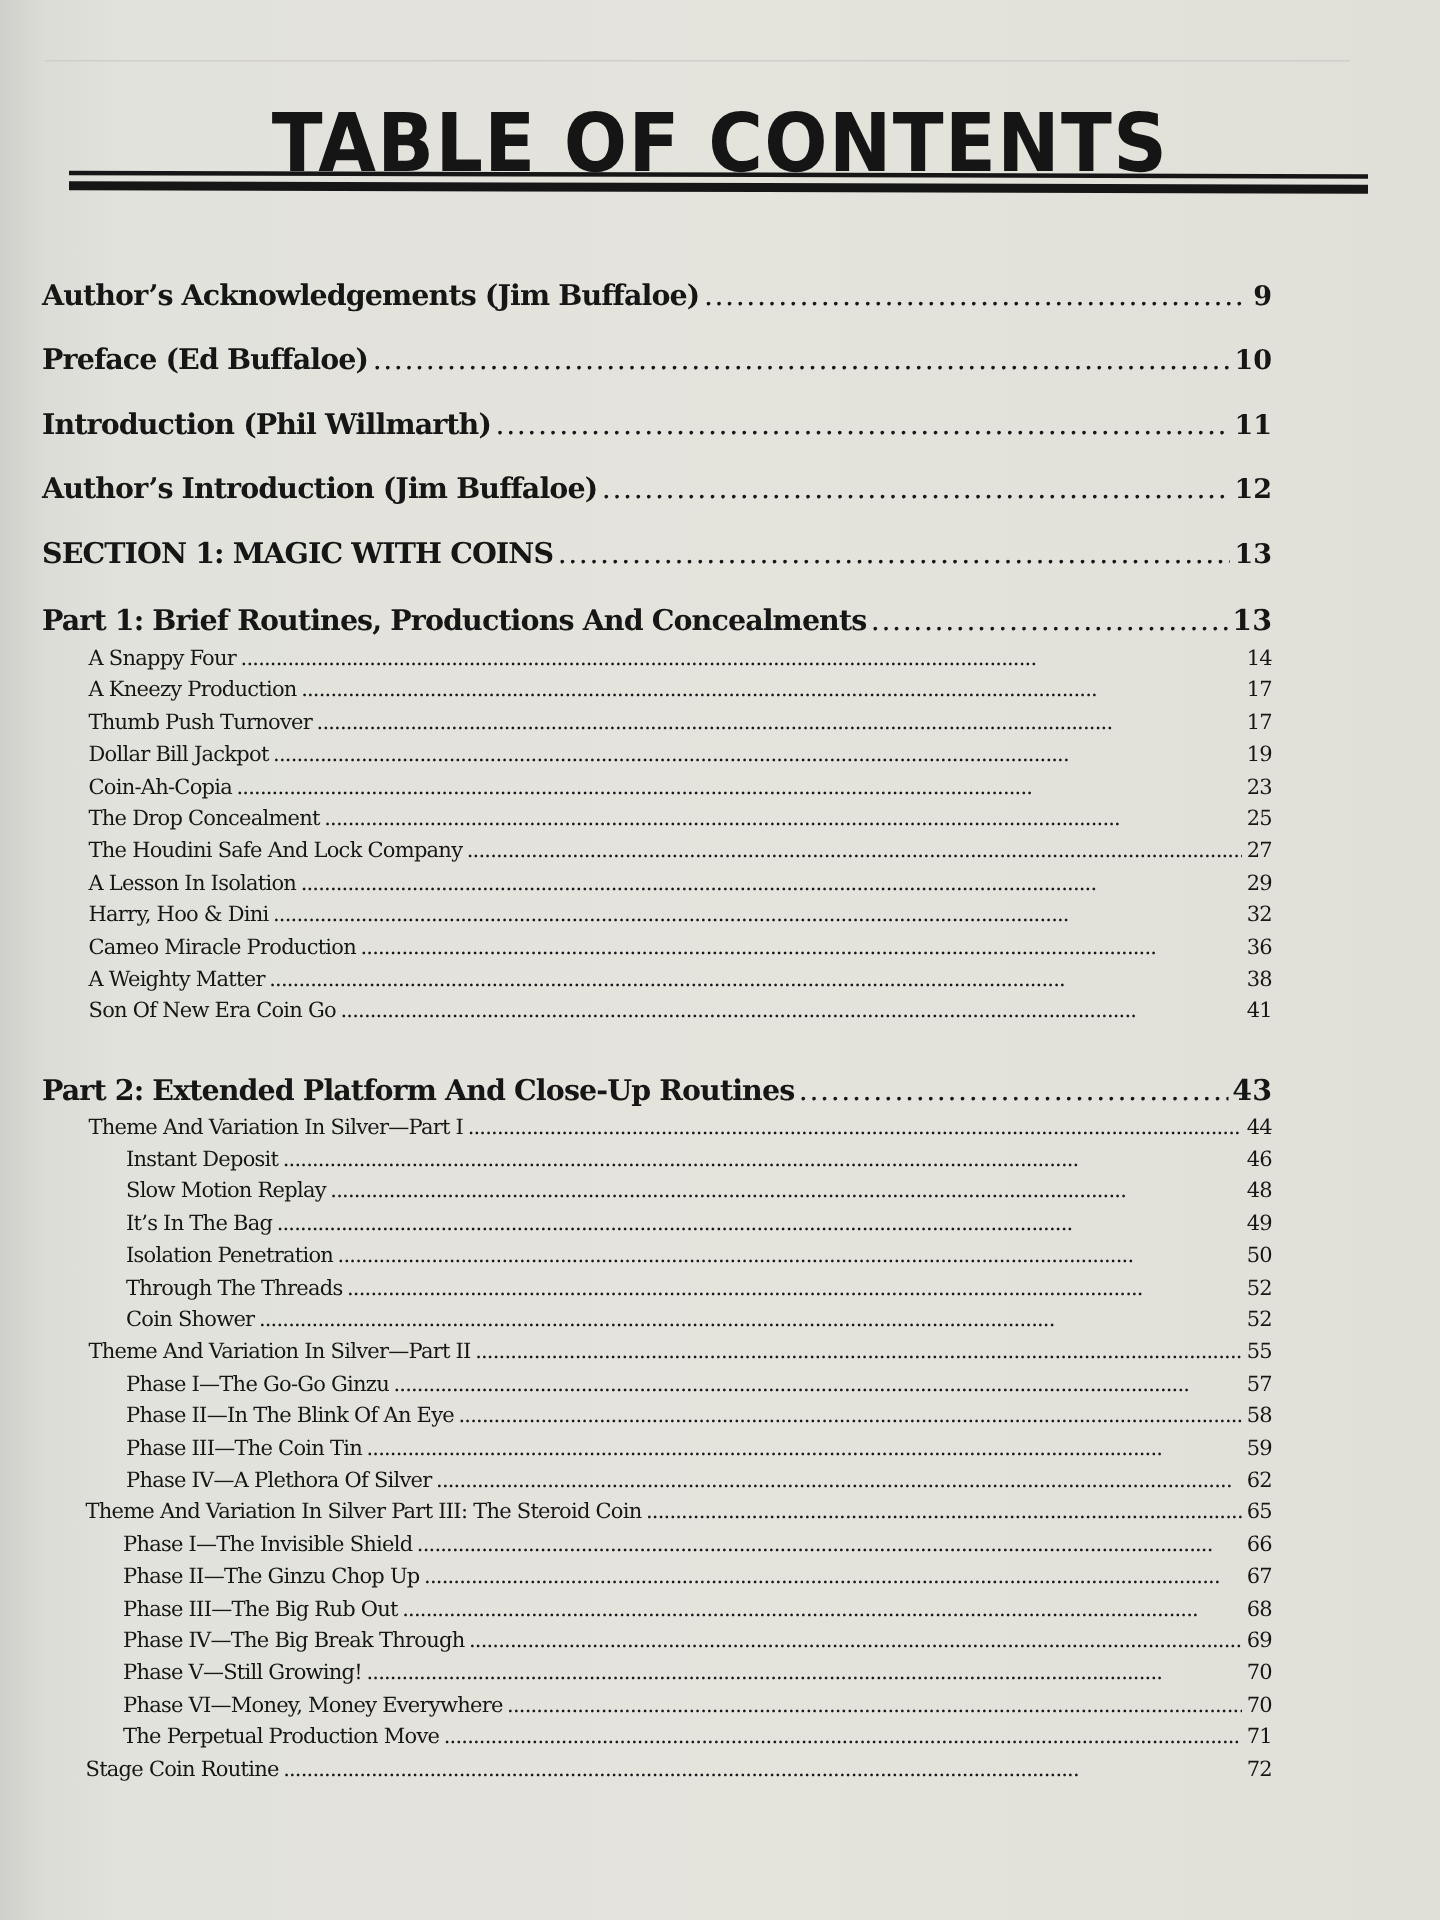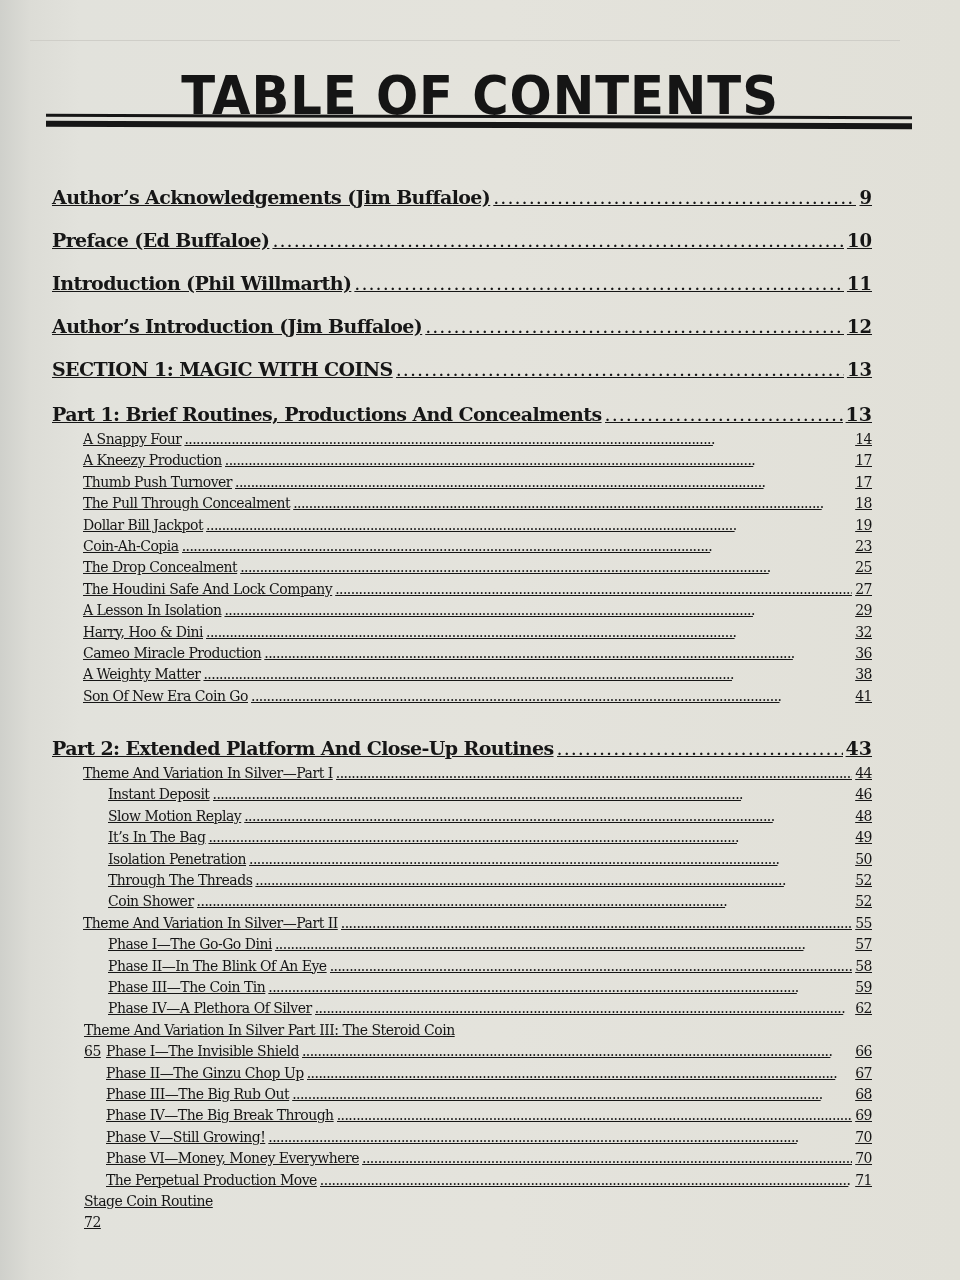--- a/index.html
+++ b/index.html
@@ -43,24 +43,23 @@
       position: absolute;
       left: 46px;
       width: 866px;
       background: #161616;
     }
     .title-rule.thin { top: 115px; height: 3px; transform: rotate(0.15deg); }
     .title-rule.thick { top: 122px; height: 6px; transform: rotate(0.15deg); }
 
     .toc {
       position: absolute;
-      left: 52px;
+      left: 28px;
       top: 176px;
       width: 820px;
-      text-decoration: underline;
     }
     .entry {
       display: flex;
       align-items: baseline;
       white-space: nowrap;
     }
     .entry .label { flex: 0 0 auto; }
     .entry .leader {
       flex: 1 1 auto;
       overflow: hidden;
@@ -96,21 +95,21 @@
     .entry.part.p2 { margin-top: 26px; }
 
     .entry.sub {
       font-size: 14px;
       height: 21.4px;
       line-height: 21.4px;
       letter-spacing: -0.5px;
     }
     .entry.sub.l1 { padding-left: 31px; }
     .entry.sub.l2 { padding-left: 56px; }
-    .entry.sub.l1b { padding-left: 29px; flex-direction: column; }
+    .entry.sub.l1b { padding-left: 29px; }
     .entry.sub.l2b { padding-left: 54px; }
   </style>
 </head>
 <body>
 
 <div class="ghost-header">
   <div class="rule"></div>
 </div>
 
 <div class="title">TABLE OF CONTENTS</div>
@@ -159,25 +158,20 @@
       <span class="label">A Kneezy Production</span>
       <span class="leader"></span>
       <span class="page">17</span>
     </div>
   <div class="entry sub l1">
       <span class="label">Thumb Push Turnover</span>
       <span class="leader"></span>
       <span class="page">17</span>
     </div>
   <div class="entry sub l1">
-      <span class="label">The Pull Through Concealment</span>
-      <span class="leader"></span>
-      <span class="page">18</span>
-    </div>
-  <div class="entry sub l1">
       <span class="label">Dollar Bill Jackpot</span>
       <span class="leader"></span>
       <span class="page">19</span>
     </div>
   <div class="entry sub l1">
       <span class="label">Coin-Ah-Copia</span>
       <span class="leader"></span>
       <span class="page">23</span>
     </div>
   <div class="entry sub l1">
@@ -255,21 +249,21 @@
       <span class="label">Coin Shower</span>
       <span class="leader"></span>
       <span class="page">52</span>
     </div>
   <div class="entry sub l1">
       <span class="label">Theme And Variation In Silver—Part II</span>
       <span class="leader"></span>
       <span class="page">55</span>
     </div>
   <div class="entry sub l2">
-      <span class="label">Phase I—The Go-Go Dini</span>
+      <span class="label">Phase I—The Go-Go Ginzu</span>
       <span class="leader"></span>
       <span class="page">57</span>
     </div>
   <div class="entry sub l2">
       <span class="label">Phase II—In The Blink Of An Eye</span>
       <span class="leader"></span>
       <span class="page">58</span>
     </div>
   <div class="entry sub l2">
       <span class="label">Phase III—The Coin Tin</span>

